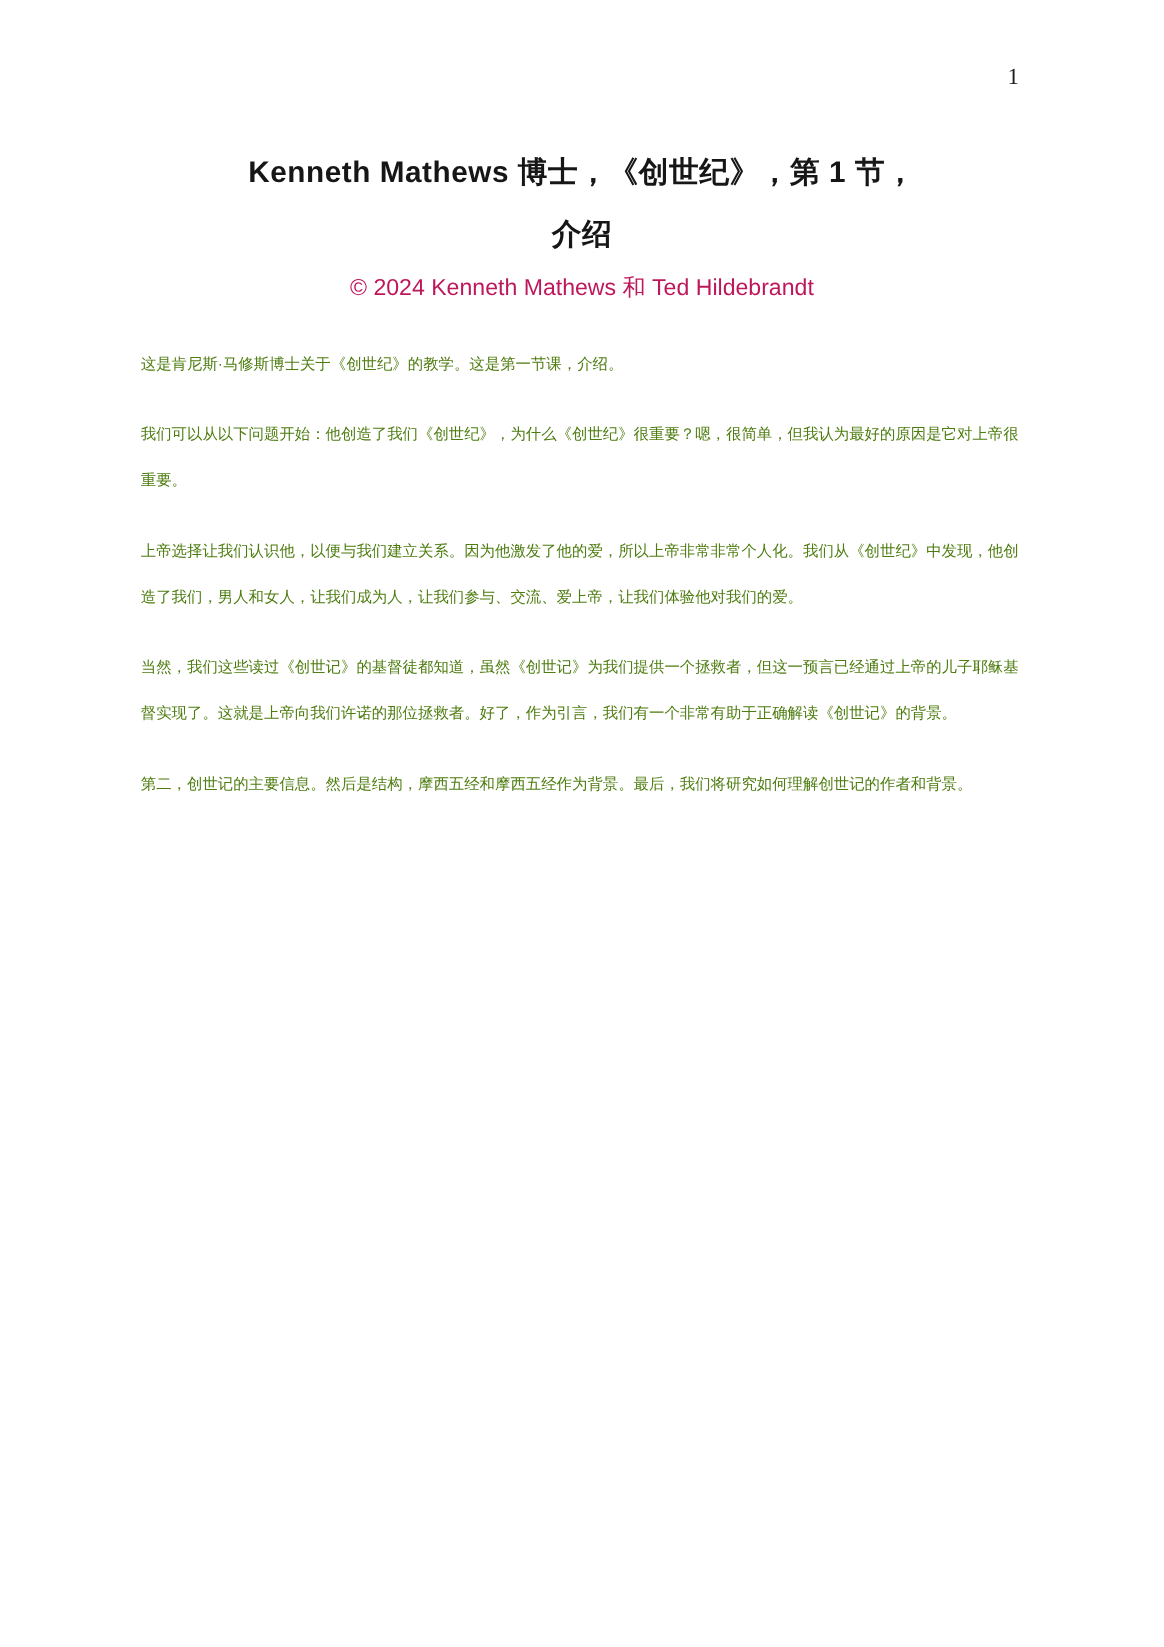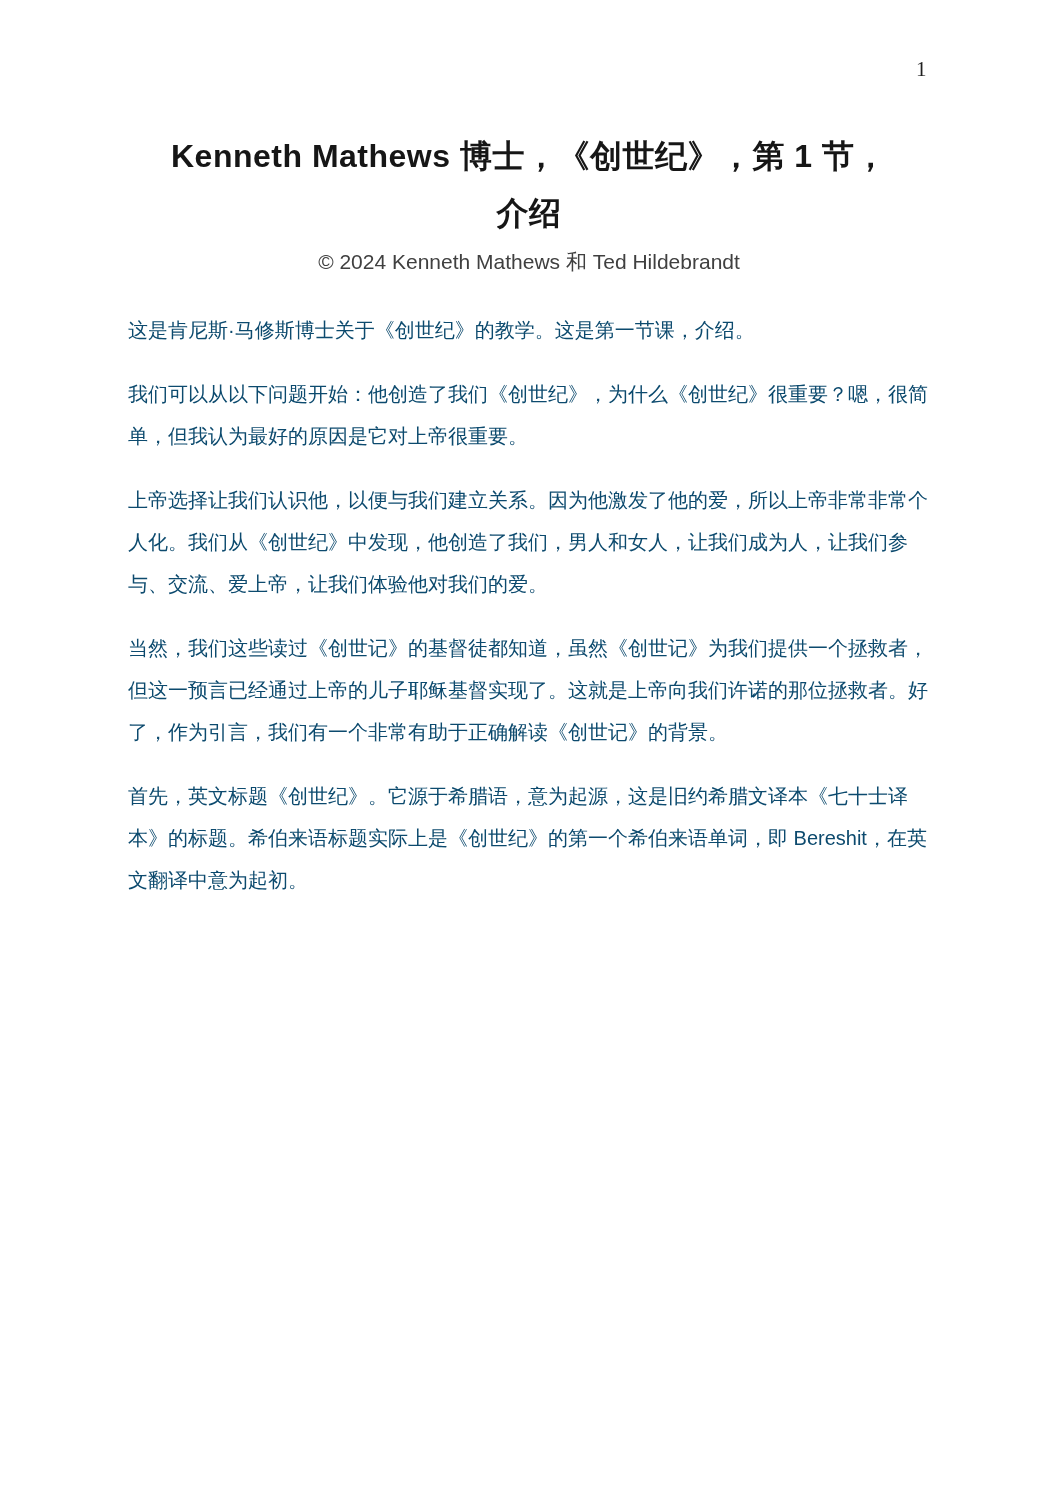--- a/index.html
+++ b/index.html
@@ -26,44 +26,44 @@
     font-size: 21px;
     color: #1f1f1f;
   }
   .content {
     width: 802px;
     margin: 0 auto;
     padding-top: 128px;
   }
   .doc-title {
     margin: 0;
-    font-size: 32px;
+    font-size: 27px;
     font-weight: 700;
     line-height: 57px;
     text-align: center;
     color: #161616;
     letter-spacing: 0.5px;
   }
   .title-line {
     display: block;
   }
   .copyright {
     margin-top: 6px;
     margin-bottom: 33px;
     text-align: center;
     font-size: 21px;
     line-height: 28px;
-    color: #404040;
+    color: #be185d;
   }
   .body-paragraph {
     margin: 0 0 22px 0;
-    font-size: 20px;
+    font-size: 14px;
     line-height: 42px;
     text-align: left;
-    color: #0c4a6e;
+    color: #4d7c0f;
     word-break: break-all;
   }
 </style>
 </head>
 <body>
 
 <div class="page">
 
   <div class="page-number">1</div>
 
@@ -73,16 +73,16 @@
       <span class="title-line">Kenneth Mathews 博士，《创世纪》，第 1 节，</span>
       <span class="title-line">介绍</span>
     </h1>
 
     <div class="copyright">© 2024 Kenneth Mathews 和 Ted Hildebrandt</div>
 
     <p class="body-paragraph">这是肯尼斯·马修斯博士关于《创世纪》的教学。这是第一节课，介绍。</p>
     <p class="body-paragraph">我们可以从以下问题开始：他创造了我们《创世纪》，为什么《创世纪》很重要？嗯，很简单，但我认为最好的原因是它对上帝很重要。</p>
     <p class="body-paragraph">上帝选择让我们认识他，以便与我们建立关系。因为他激发了他的爱，所以上帝非常非常个人化。我们从《创世纪》中发现，他创造了我们，男人和女人，让我们成为人，让我们参与、交流、爱上帝，让我们体验他对我们的爱。</p>
     <p class="body-paragraph">当然，我们这些读过《创世记》的基督徒都知道，虽然《创世记》为我们提供一个拯救者，但这一预言已经通过上帝的儿子耶稣基督实现了。这就是上帝向我们许诺的那位拯救者。好了，作为引言，我们有一个非常有助于正确解读《创世记》的背景。</p>
-    <p class="body-paragraph">首先，英文标题《创世纪》。它源于希腊语，意为起源，这是旧约希腊文译本《七十士译本》的标题。希伯来语标题实际上是《创世纪》的第一个希伯来语单词，即 Bereshit，在英文翻译中意为起初。</p>
+    <p class="body-paragraph">第二，创世记的主要信息。然后是结构，摩西五经和摩西五经作为背景。最后，我们将研究如何理解创世记的作者和背景。</p>
 
   </div>
 </div>
 
 </body></html>

